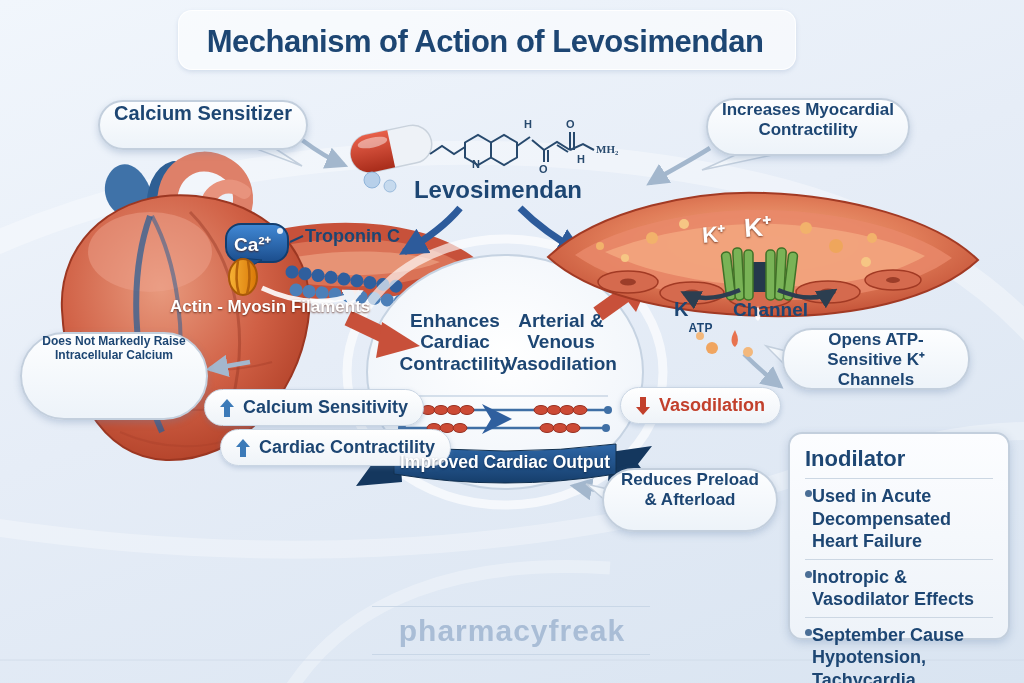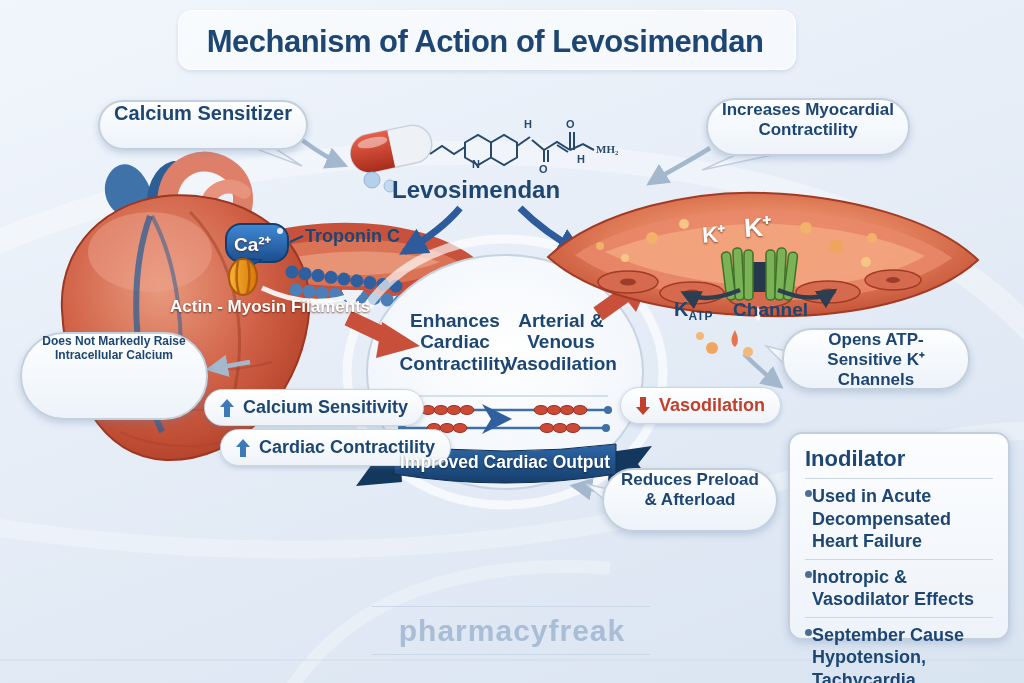--- a/index.html
+++ b/index.html
@@ -51,21 +51,21 @@
   .ino-div{height:1px;background:#ccd7e3;margin:6px 0;}
   .ino-item{display:flex;font-size:18px;font-weight:bold;color:#1d4673;line-height:1.25;}
   .ino-dot{flex:0 0 7px;width:7px;height:7px;border-radius:50%;background:#4a6e96;margin-top:5px;}
   .watermark{
     left:0;top:614px;width:1024px;text-align:center;
     font-size:30px;font-weight:bold;letter-spacing:1px;color:#a9bdd6;
   }
   .wline{height:1px;background:#c6d4e4;opacity:.85;}
   .katp-label{display:flex;align-items:baseline;font-weight:bold;color:#1d4673;}
   .katp-label .big{font-size:20px;}
-  .katp-label .sub{font-size:12px;position:relative;top:4px;letter-spacing:.5px;}
+  .katp-label .sub{font-size:12px;position:relative;top:16px;letter-spacing:.5px;}
   .katp-label .word{font-size:19px;margin-left:20px;}
 </style>
 </head>
 <body>
 
 <div class="stage">
 
   <svg class="abs" style="left:0;top:0;" width="1024" height="683" viewBox="0 0 1024 683">
     <defs>
       <radialGradient id="heartGrad" cx="40%" cy="35%" r="75%">
@@ -312,21 +312,21 @@
     <span>Increases Myocardial Contractility</span>
   </div>
 
   <span class="abs atom" style="left:472px;top:158px;">N</span>
   <span class="abs atom" style="left:524px;top:118px;">H</span>
   <span class="abs atom" style="left:539px;top:163px;">O</span>
   <span class="abs atom" style="left:566px;top:118px;">O</span>
   <span class="abs atom" style="left:577px;top:153px;">H</span>
   <span class="abs atom" style="left:596px;top:143px;font-family:Liberation Serif, serif;">MH₂</span>
 
-  <div class="abs navy" style="left:392px;top:176px;width:190px;text-align:left;font-size:24px;font-weight:bold;">Levosimendan</div>
+  <div class="abs navy" style="left:392px;top:176px;width:190px;text-align:right;font-size:24px;font-weight:bold;">Levosimendan</div>
 
   <span class="abs white-label" style="left:234px;top:231px;font-size:19px;">Ca²⁺</span>
   <span class="abs navy" style="left:305px;top:226px;font-size:18px;font-weight:bold;">Troponin C</span>
   <span class="abs white-label" style="left:170px;top:297px;font-size:17px;">Actin - Myosin Filaments</span>
 
   <div class="abs bubble" style="left:20px;top:332px;width:188px;height:88px;font-size:12px;border-radius:44px;padding:0 14px;box-sizing:border-box;">
     <span>Does Not Markedly Raise Intracellular Calcium</span>
   </div>
 
   <div class="abs fx-col" style="left:500px;top:310px;width:122px;">Arterial &amp; Venous Vasodilation</div>

